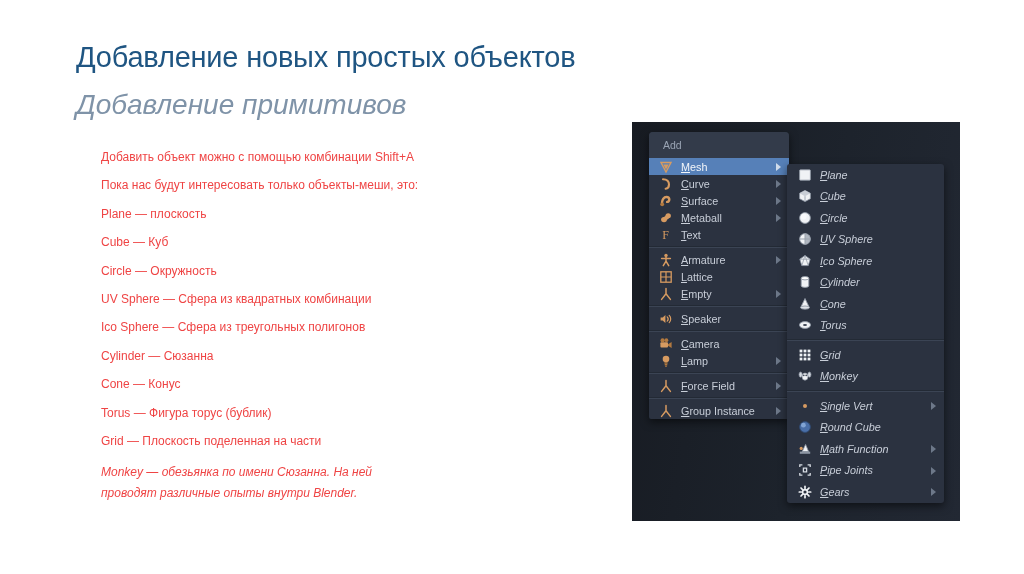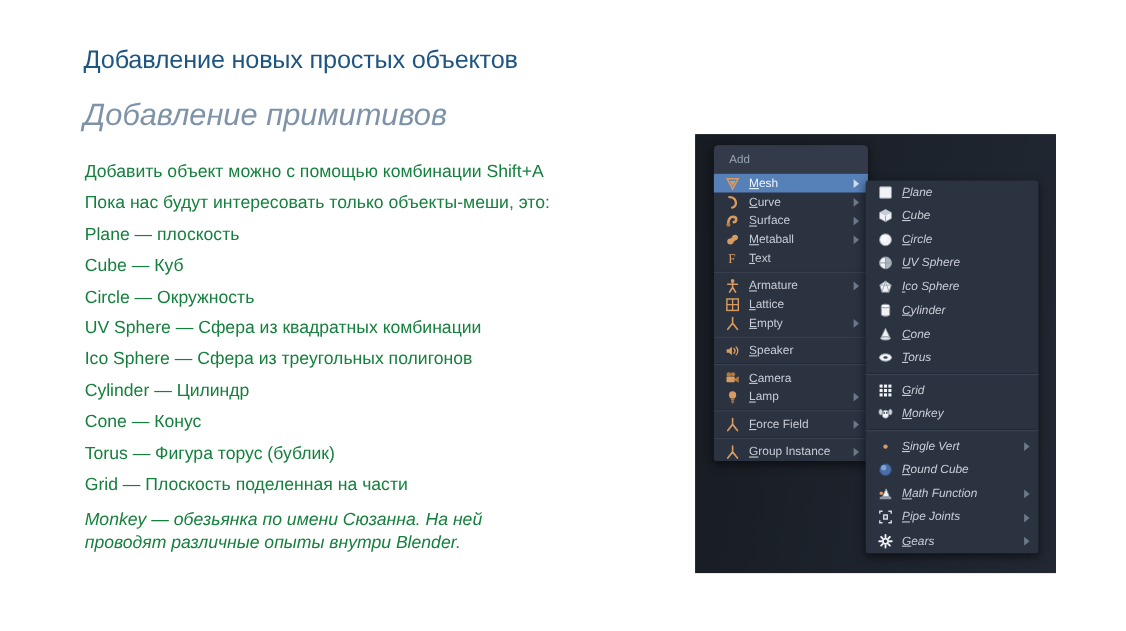--- a/index.html
+++ b/index.html
@@ -14,21 +14,21 @@
     overflow: hidden;
     font-family: "Liberation Sans", "DejaVu Sans", sans-serif;
     -webkit-font-smoothing: antialiased;
   }
 
   
   #slide-title {
     position: absolute;
     left: 76px;
     top: 41px;
-    font-size: 23px;
+    font-size: 29px;
     font-weight: 400;
     color: #1f5582;
     letter-spacing: -0.2px;
     white-space: nowrap;
   }
   #slide-subtitle {
     position: absolute;
     left: 76px;
     top: 89px;
     font-size: 28px;
@@ -38,24 +38,25 @@
     white-space: nowrap;
   }
 
   #body-list {
     position: absolute;
     left: 77px;
     top: 143px;
     width: 545px;
   }
   .body-line {
-    font-size: 16px;
-    color: #15803d;
+    font-size: 12px;
+    color: #ef4444;
     line-height: 28.4px;
     white-space: pre-wrap;
+    margin-left: 24px;
   }
   .body-line.tight {
     line-height: 21px;
     margin-top: 7px;
     font-style: italic;
   }
 
   
   #blender-panel {
     position: absolute;
@@ -171,21 +172,21 @@
 <div id="slide-subtitle">Добавление примитивов</div>
 
 <div id="body-list">
     <div class="body-line">Добавить объект можно с помощью комбинации Shift+A</div>
     <div class="body-line">Пока нас будут интересовать только объекты-меши, это:</div>
     <div class="body-line">Plane — плоскость</div>
     <div class="body-line">Cube — Куб</div>
     <div class="body-line">Circle — Окружность</div>
     <div class="body-line">UV Sphere — Сфера из квадратных комбинации</div>
     <div class="body-line">Ico Sphere — Сфера из треугольных полигонов</div>
-    <div class="body-line">Cylinder — Цилиндр</div>
+    <div class="body-line">Cylinder — Сюзанна</div>
     <div class="body-line">Cone — Конус</div>
     <div class="body-line">Torus — Фигура торус (бублик)</div>
     <div class="body-line">Grid — Плоскость поделенная на части</div>
     <div class="body-line tight">Monkey — обезьянка по имени Сюзанна. На ней
 проводят различные опыты внутри Blender.</div>
   </div>
 
 <div id="blender-panel">
 
   <div class="menu" id="add-menu">

